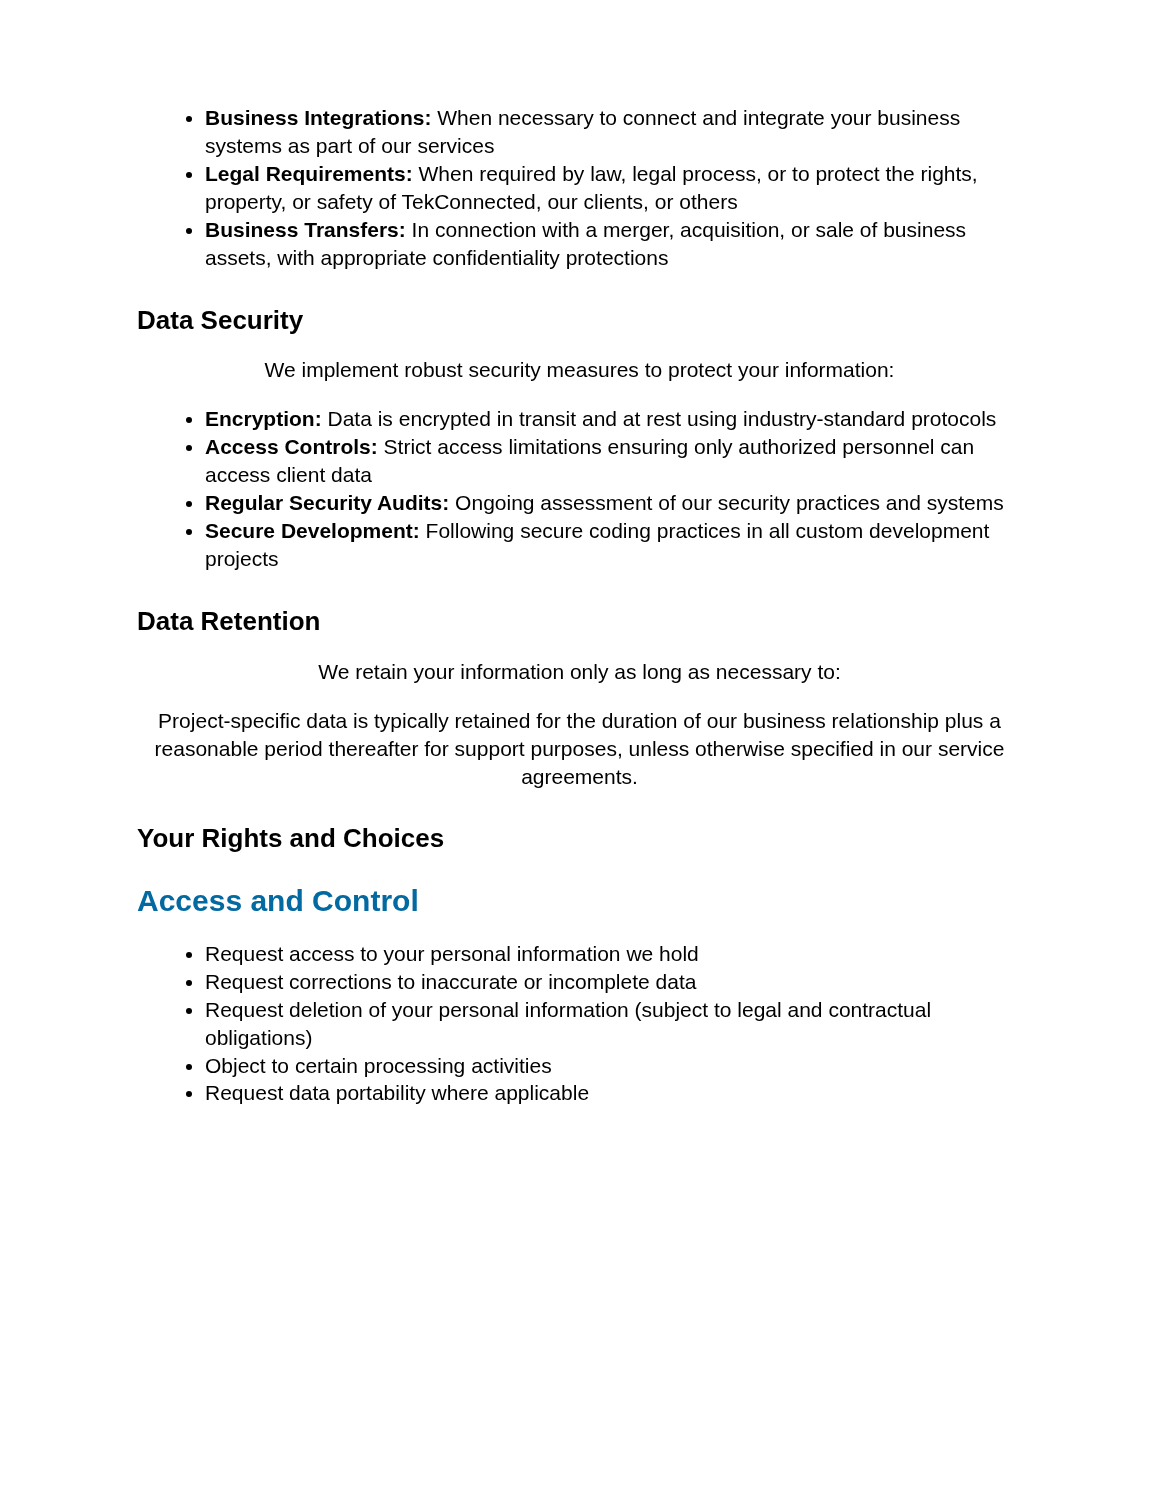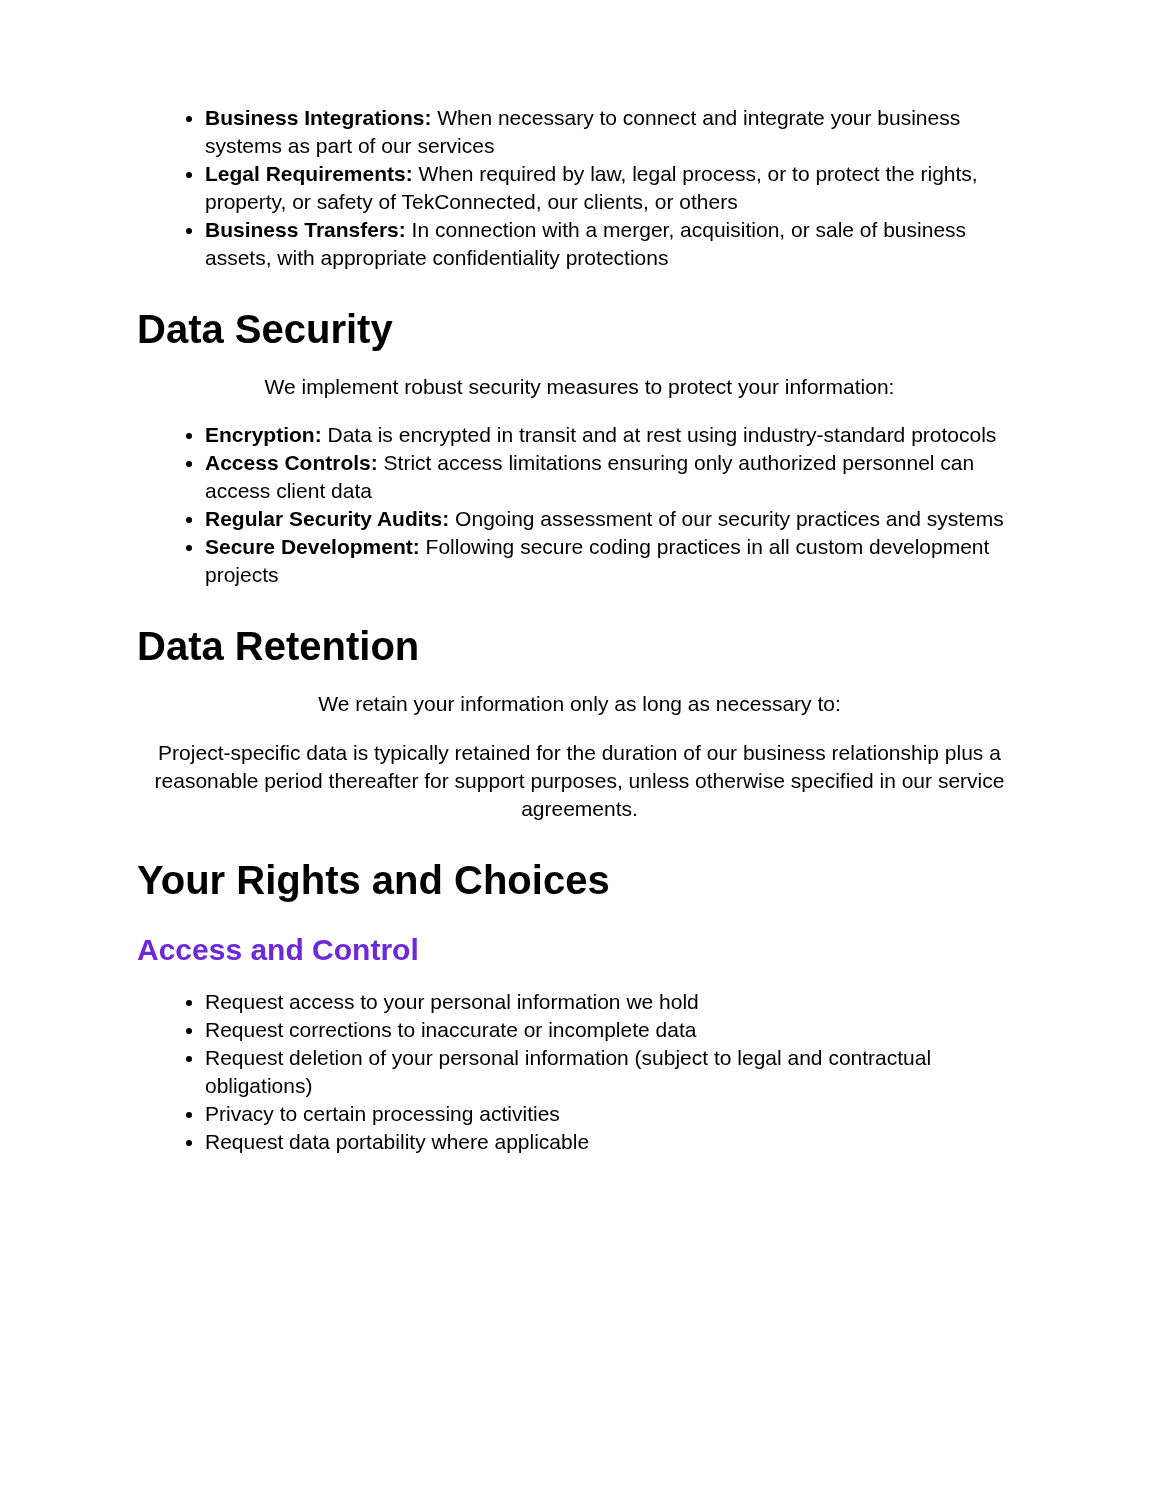--- a/index.html
+++ b/index.html
@@ -14,32 +14,32 @@
     margin: 0 auto;
     padding: 104px 137px 40px 137px;
     background: #ffffff;
     color: #000000;
     font-family: "Liberation Sans", sans-serif;
     font-size: 21px;
     line-height: 1.33;
     overflow: hidden;
   }
   h1 {
-    font-size: 40px;
+    font-size: 26px;
     line-height: 1.15;
     font-weight: 700;
     margin: 34px 0 18px 0;
     color: #000000;
   }
   h2 {
     font-size: 30px;
     line-height: 1.15;
     font-weight: 700;
     margin: 30px 0 20px 0;
-    color: #6d28d9;
+    color: #0369a1;
   }
   p {
     margin: 21px 0;
     text-align: center;
   }
   ul.doc-list {
     margin: 21px 0;
     padding-left: 68px;
     list-style-type: disc;
   }
@@ -85,17 +85,17 @@
 
   <h1>Your Rights and Choices</h1>
 
   <h2>Access and Control</h2>
 
 
   <ul class="doc-list">
     <li>Request access to your personal information we hold</li>
     <li>Request corrections to inaccurate or incomplete data</li>
     <li>Request deletion of your personal information (subject to legal and contractual obligations)</li>
-    <li>Privacy to certain processing activities</li>
+    <li>Object to certain processing activities</li>
     <li>Request data portability where applicable</li>
   </ul>
 
 </div>
 
 </body></html>

